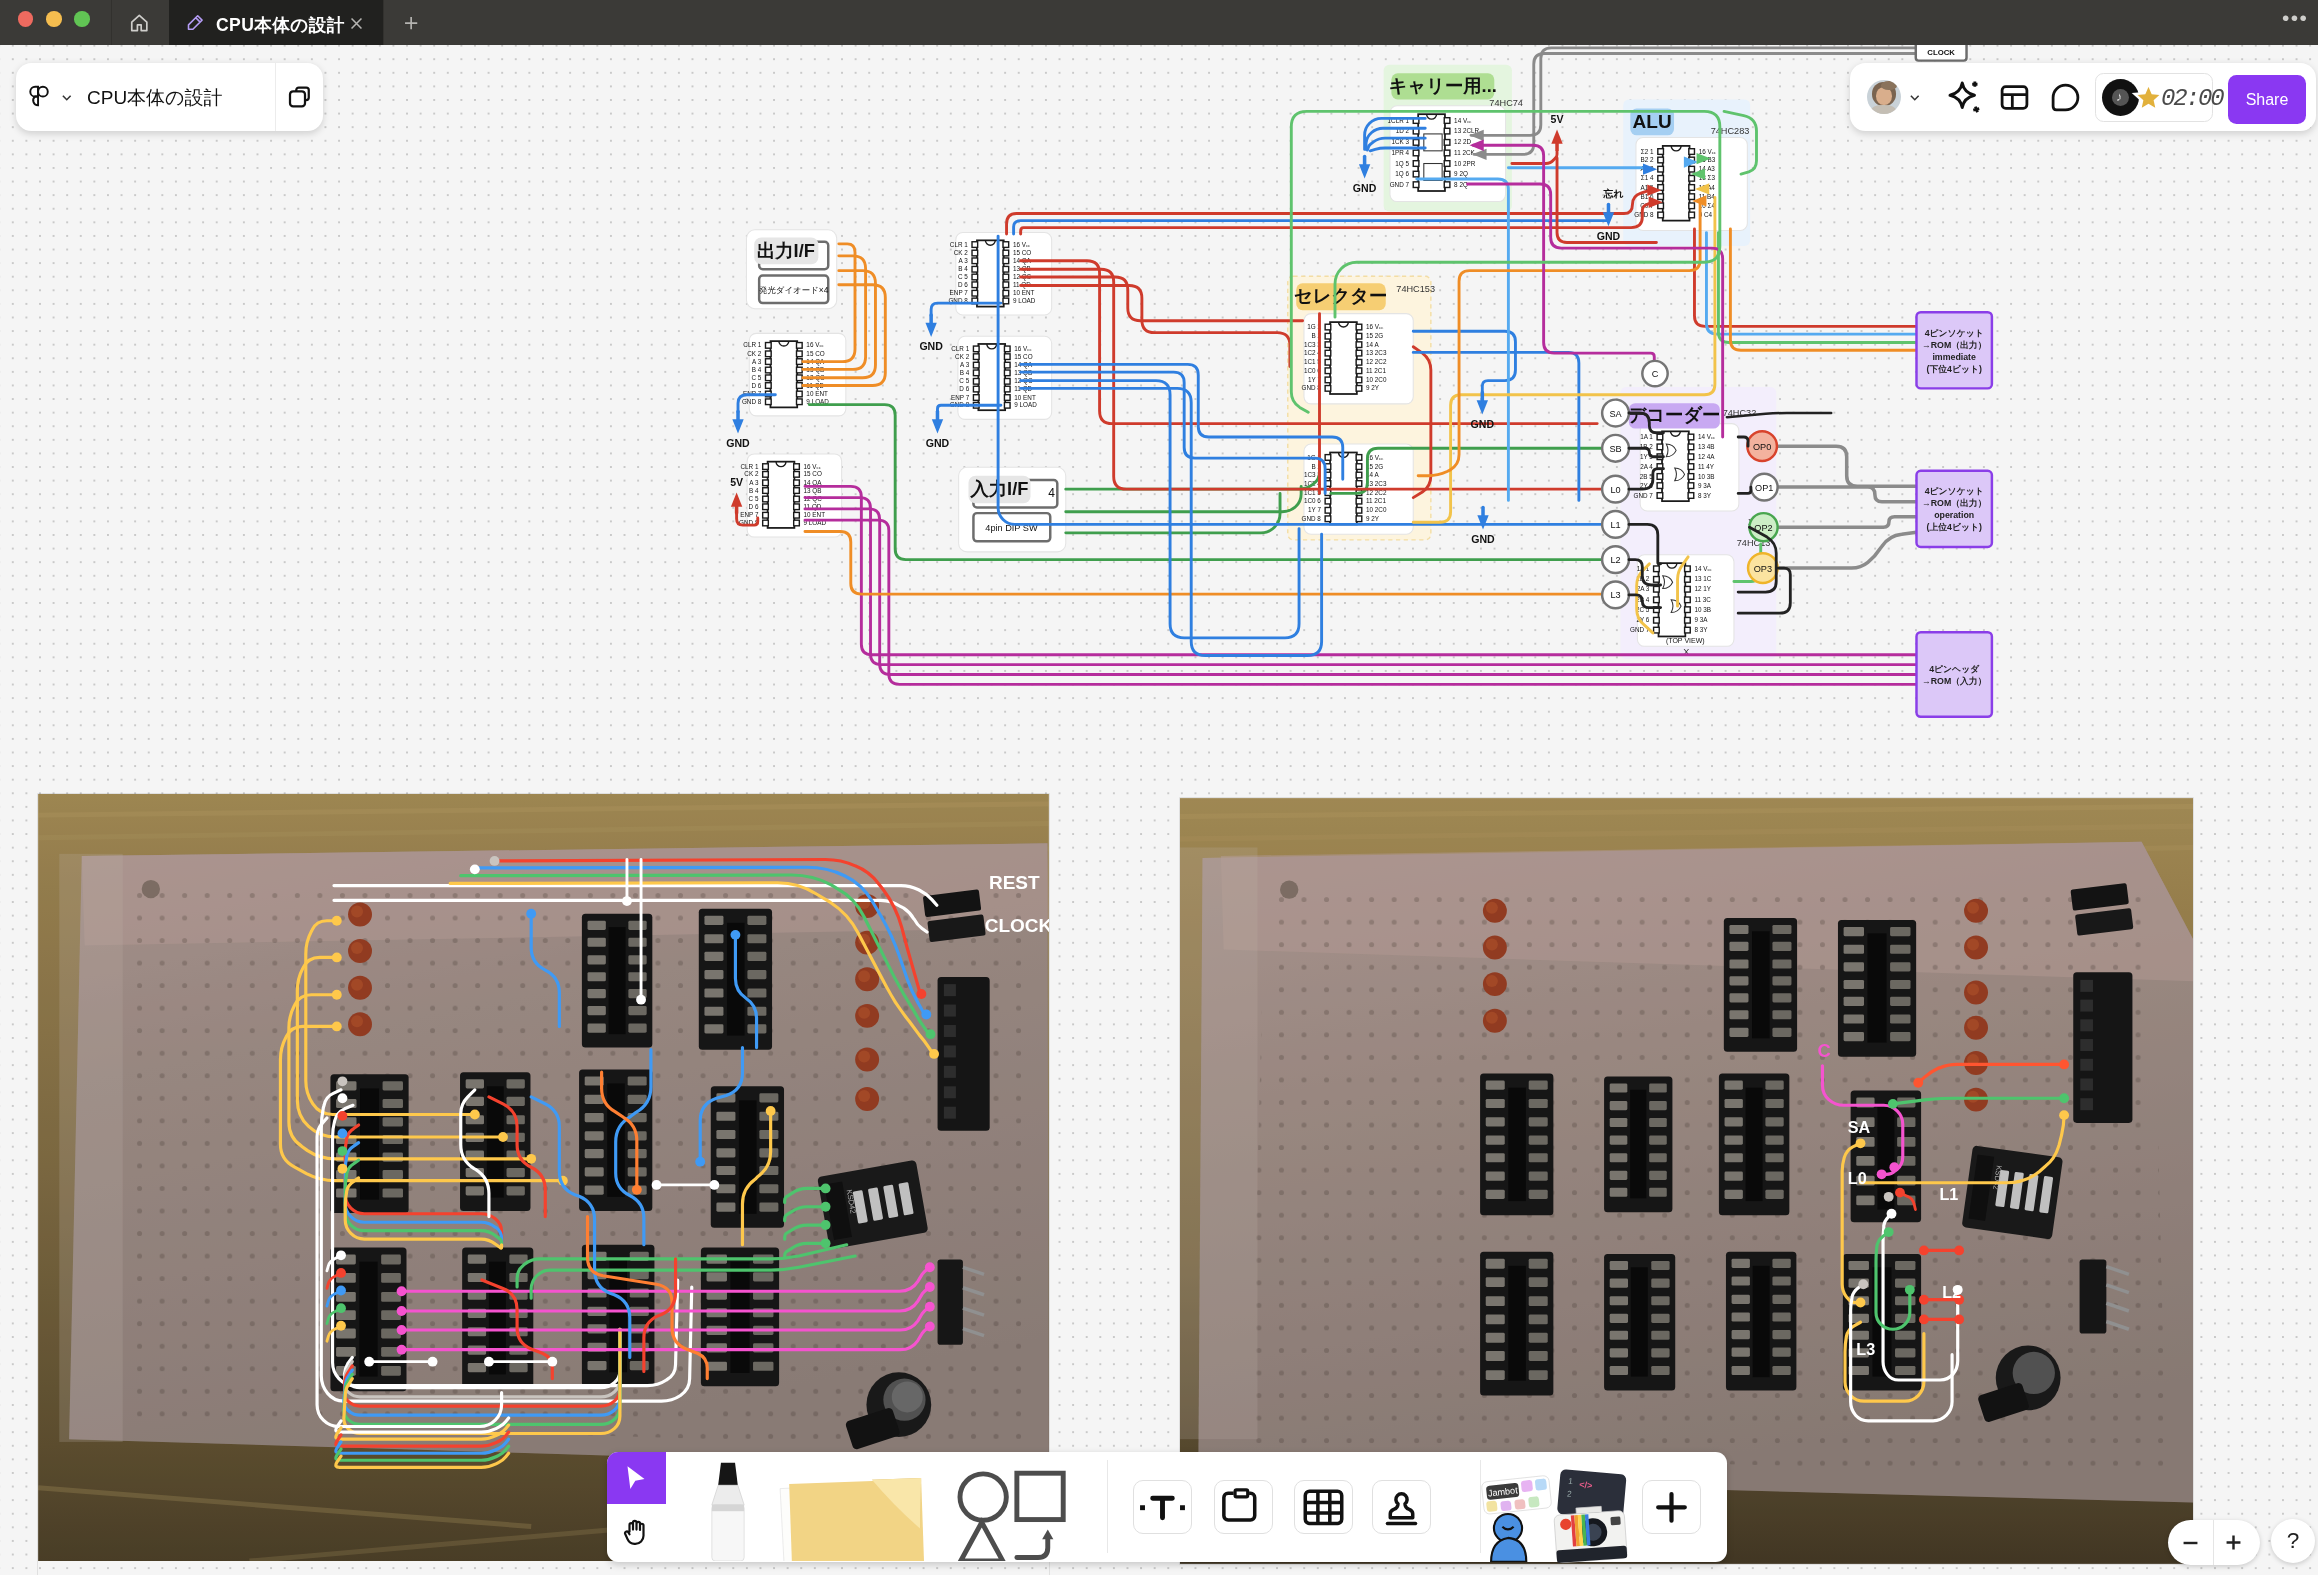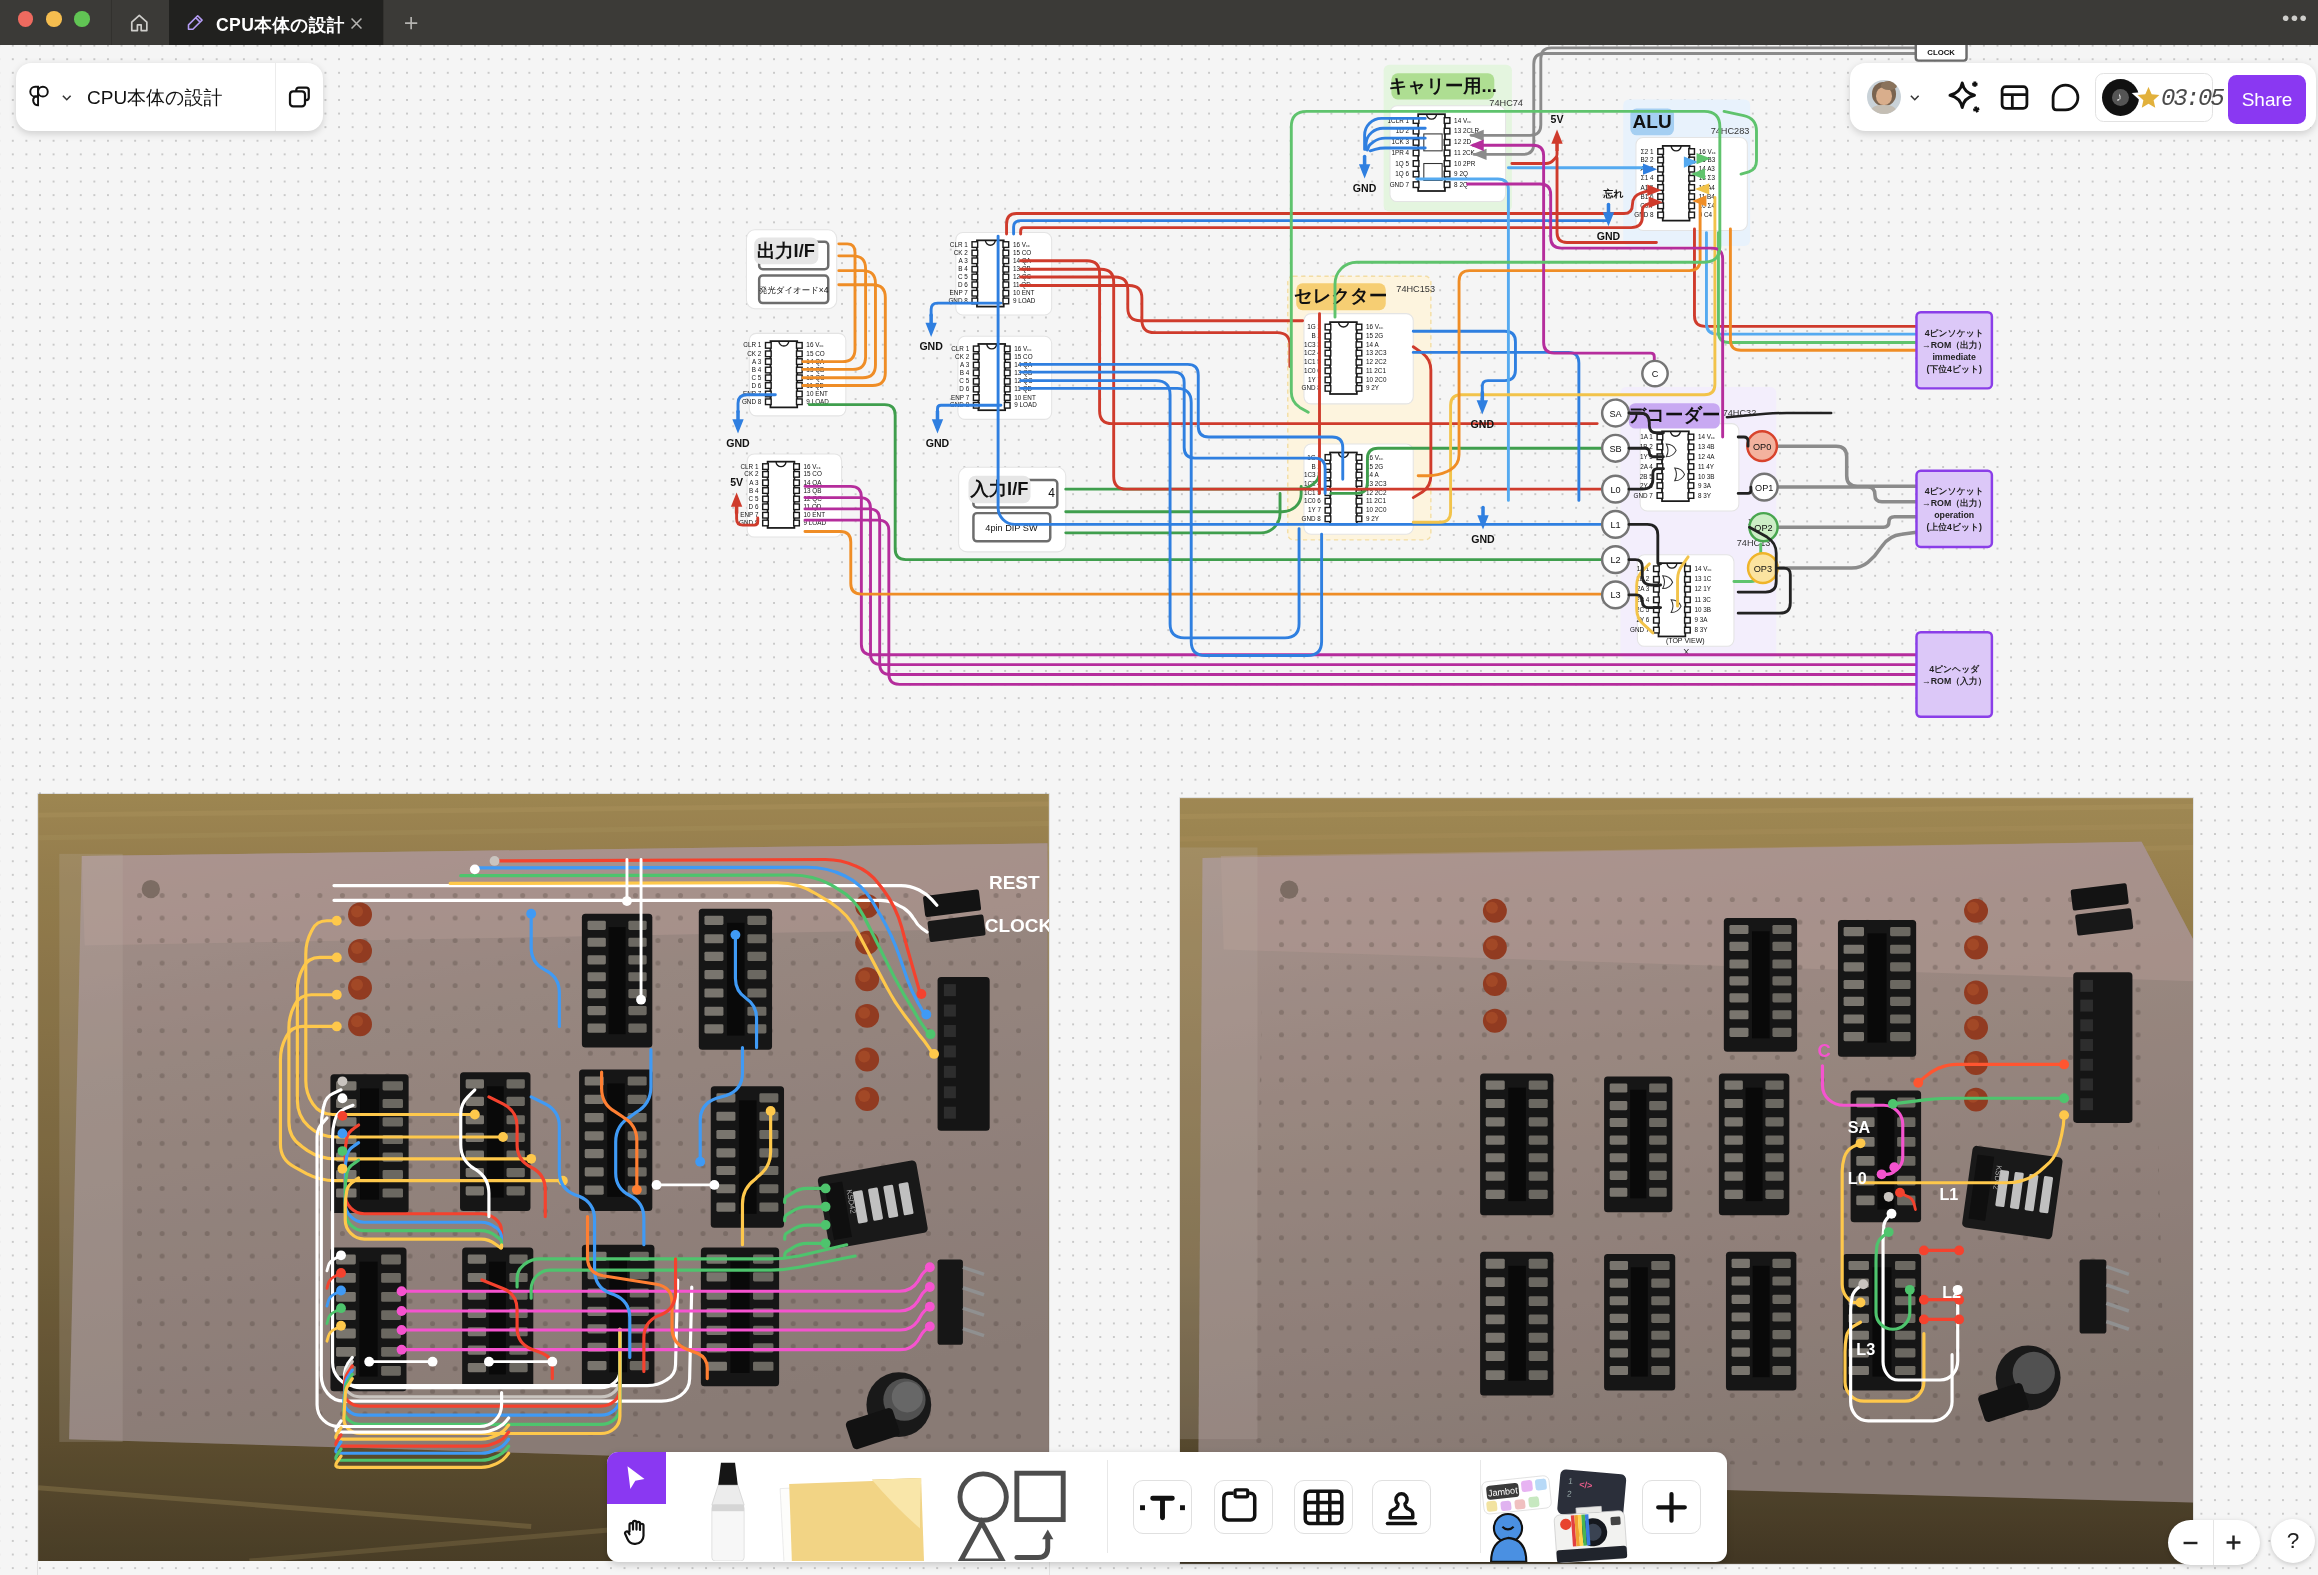--- a/index.html
+++ b/index.html
@@ -1249,22 +1249,22 @@
 <svg style="position:absolute;left:2048px;top:80px" width="35" height="35" viewBox="0 0 24 24">
     <path d="M3.5 12 a8.5 8.5 0 1 1 8.5 8.5 H5.8 Q3.5 20.5 3.5 18 Z" fill="none" stroke="#111" stroke-width="1.9" stroke-linejoin="round"></path>
   </svg>
 <div style="position:absolute;left:2095px;top:73px;width:118px;height:49px;border:1.4px solid #e2e2e2;border-radius:8.5px"></div>
 <div style="position:absolute;left:2102px;top:79px;width:37px;height:37px;border-radius:50%;background:#111"></div>
 <div style="position:absolute;left:2112px;top:89px;width:17px;height:17px;border-radius:50%;background:#555"></div>
 <div style="position:absolute;left:2116px;top:90px;font-size:12.7px;color:#ddd">♪</div>
 <svg style="position:absolute;left:2130px;top:80px" width="37" height="37" viewBox="0 0 24 24">
     <path d="M12 2.5 l2.6 6 6.4 .6 -4.8 4.3 1.4 6.3 -5.6 -3.3 -5.6 3.3 1.4 -6.3 -4.8 -4.3 6.4 -.6z" fill="#e2b13c" stroke="#fff" stroke-width="1.6"></path>
   </svg>
-<div style="position:absolute;left:2161px;top:85px;font-size:24px;font-style:italic;color:#4a4a4a;font-family:'Liberation Mono',monospace;letter-spacing:-2.1px">03:05</div>
-<div style="position:absolute;left:2228px;top:75px;width:78px;height:49px;background:#8a38f2;border-radius:8.5px;color:#fff;font-size:19px;display:flex;align-items:center;justify-content:center">Share</div>
+<div style="position:absolute;left:2161px;top:85px;font-size:24px;font-style:italic;color:#4a4a4a;font-family:'Liberation Mono',monospace;letter-spacing:-2.1px">02:00</div>
+<div style="position:absolute;left:2228px;top:75px;width:78px;height:49px;background:#8a38f2;border-radius:8.5px;color:#fff;font-size:16px;display:flex;align-items:center;justify-content:center">Share</div>
 <div style="position:absolute;left:607px;top:1452px;width:1120px;height:110px;background:#fff;border-radius:11.3px;box-shadow:0 2.1px 7px rgba(0,0,0,.18)"></div>
 <div style="position:absolute;left:607px;top:1452px;width:59px;height:52px;background:#8a38f2;border-radius:11.3px 0 0 0"></div>
 <svg style="position:absolute;left:619px;top:1462px" width="34" height="34" viewBox="0 0 24 24">
     <path d="M6 3 L18 12 L11.5 13.2 L8 19 Z" fill="#fff"></path>
   </svg>
 <svg style="position:absolute;left:619px;top:1515px" width="35" height="35" viewBox="0 0 24 24">
     <path d="M7.2 11.5 V6.8 a1.2 1.2 0 0 1 2.4 0 V10 M9.6 10 V5.2 a1.2 1.2 0 0 1 2.4 0 V10 M12 10 V5.9 a1.2 1.2 0 0 1 2.4 0 V10.3 M14.4 10.3 V7.2 a1.2 1.2 0 0 1 2.4 0 V14.2 a5.6 5.6 0 0 1 -5.6 5.6 h-0.6 a5.6 5.6 0 0 1 -4.7 -3.2 l-1.7 -3.7 a1.2 1.2 0 0 1 2.1 -1.1 l0.9 1.4" fill="none" stroke="#111" stroke-width="1.5" stroke-linecap="round" stroke-linejoin="round"></path>
   </svg>
 <svg style="position:absolute;left:682px;top:1460px" width="92" height="101" viewBox="0 0 130 144">
     <polygon points="55,4 75,4 79,36 51,36" fill="#161616"></polygon>

